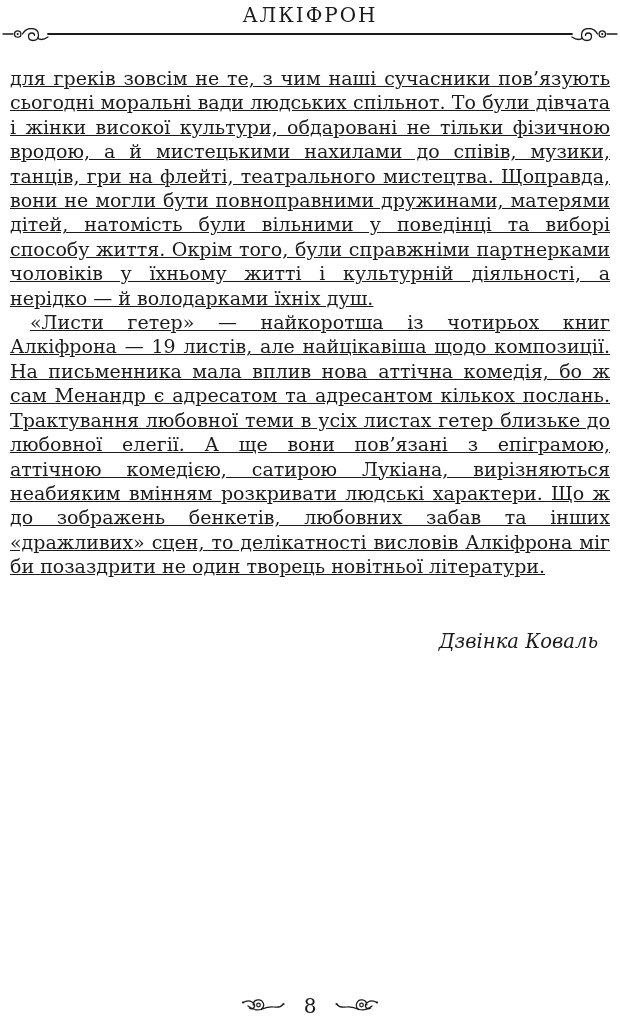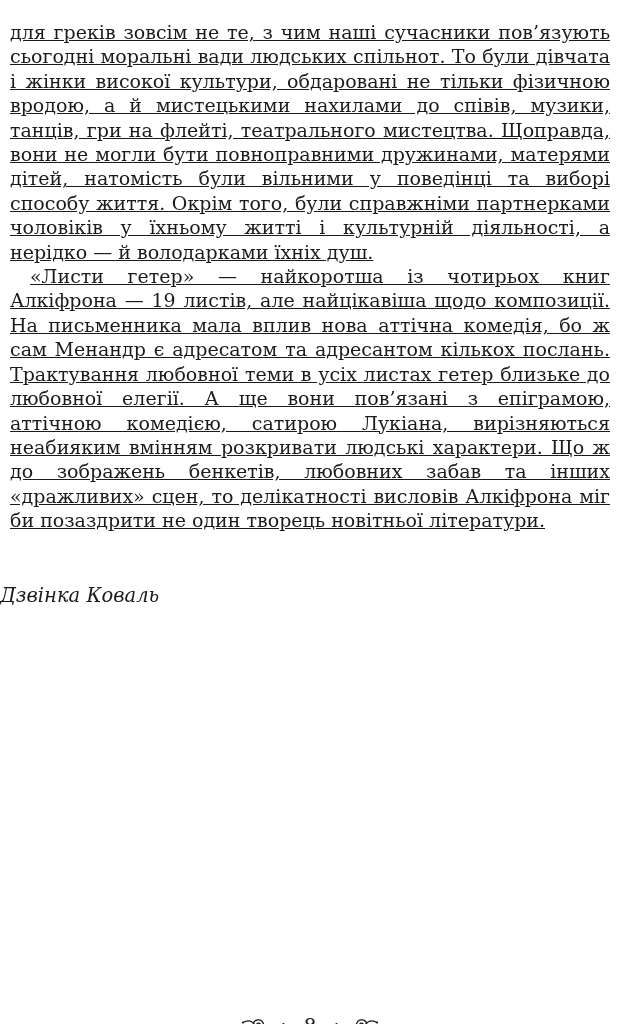--- a/index.html
+++ b/index.html
@@ -28,39 +28,64 @@
     line-height: 24.4px;
     text-align: justify;
     text-justify: inter-word;
     text-decoration: underline;
   }
   .text-block p { margin: 0; padding: 0; }
   .para-indent { text-indent: 20px; }
 
   .signature {
     margin: 52px 22px 0 0;
-    text-align: left;
+    text-align: right;
     font-style: italic;
     font-size: 19.5px;
     line-height: 22px;
   }
 
   .page-footer {
     position: absolute; left: 0; bottom: 8px; width: 100%;
     display: flex; align-items: center; justify-content: center;
     gap: 18px;
   }
   .page-number { font-size: 20px; line-height: 1; }
   svg { display: block; }
 </style>
 </head>
 <body>
 
 <div class="page">
 
+  <header>
+    <div class="running-title">АЛКІФРОН</div>
+
+    <svg class="header-rule" width="620" height="18" viewBox="0 0 620 18" aria-hidden="true">
+      <g stroke="#1b1b1b" fill="none" stroke-width="1.3" stroke-linecap="round">
+        <line x1="48" y1="6" x2="572" y2="6" stroke-width="1.8"></line>
+
+        <g>
+          <line x1="3" y1="6" x2="13" y2="6"></line>
+          <circle cx="17.7" cy="6" r="3.2"></circle>
+          <circle cx="17.7" cy="6" r="1.1" fill="#1b1b1b" stroke="none"></circle>
+          <path d="M22.5 6 q3 -5.5 8.5 -5.5 q7.5 0 7.5 6.5 q0 5.5 -5.5 5.5 q-4.5 0 -4.5 -4.2 q0 -3.3 3.4 -3.3 q2.6 0 2.6 2.4"></path>
+          <path d="M37.5 10 q4 3.5 10.5 -1"></path>
+        </g>
+
+        <g transform="translate(620,0) scale(-1,1)">
+          <line x1="3" y1="6" x2="13" y2="6"></line>
+          <circle cx="17.7" cy="6" r="3.2"></circle>
+          <circle cx="17.7" cy="6" r="1.1" fill="#1b1b1b" stroke="none"></circle>
+          <path d="M22.5 6 q3 -5.5 8.5 -5.5 q7.5 0 7.5 6.5 q0 5.5 -5.5 5.5 q-4.5 0 -4.5 -4.2 q0 -3.3 3.4 -3.3 q2.6 0 2.6 2.4"></path>
+          <path d="M37.5 10 q4 3.5 10.5 -1"></path>
+        </g>
+      </g>
+    </svg>
+  </header>
 
   <main class="text-block">
     <p>для греків зовсім не те, з чим наші сучасники пов’язують сьогодні моральні вади людських спільнот. То були дівчата і жінки високої культури, обдаровані не тільки фізичною вродою, а й мистецькими нахилами до співів, музики, танців, гри на флейті, театрального мистецтва. Щоправда, вони не могли бути повноправними дружинами, матерями дітей, натомість були вільними у поведінці та виборі способу життя. Окрім того, були справжніми партнерками чоловіків у їхньому житті і культурній діяльності, а нерідко — й володарками їхніх душ.</p>
     <p class="para-indent">«Листи гетер» — найкоротша із чотирьох книг Алкіфрона — 19 листів, але найцікавіша щодо композиції. На письменника мала вплив нова аттічна комедія, бо ж сам Менандр є адресатом та адресантом кількох послань. Трактування любовної теми в усіх листах гетер близьке до любовної елегії. А ще вони пов’язані з епіграмою, аттічною комедією, сатирою Лукіана, вирізняються неабияким вмінням розкривати людські характери. Що ж до зображень бенкетів, любовних забав та інших «дражливих» сцен, то делікатності висловів Алкіфрона міг би позаздрити не один творець новітньої літератури.</p>
   </main>
 
   <div class="signature">Дзвінка Коваль</div>
 
   <footer class="page-footer">
     <svg width="46" height="18" viewBox="0 0 46 18" aria-hidden="true">

